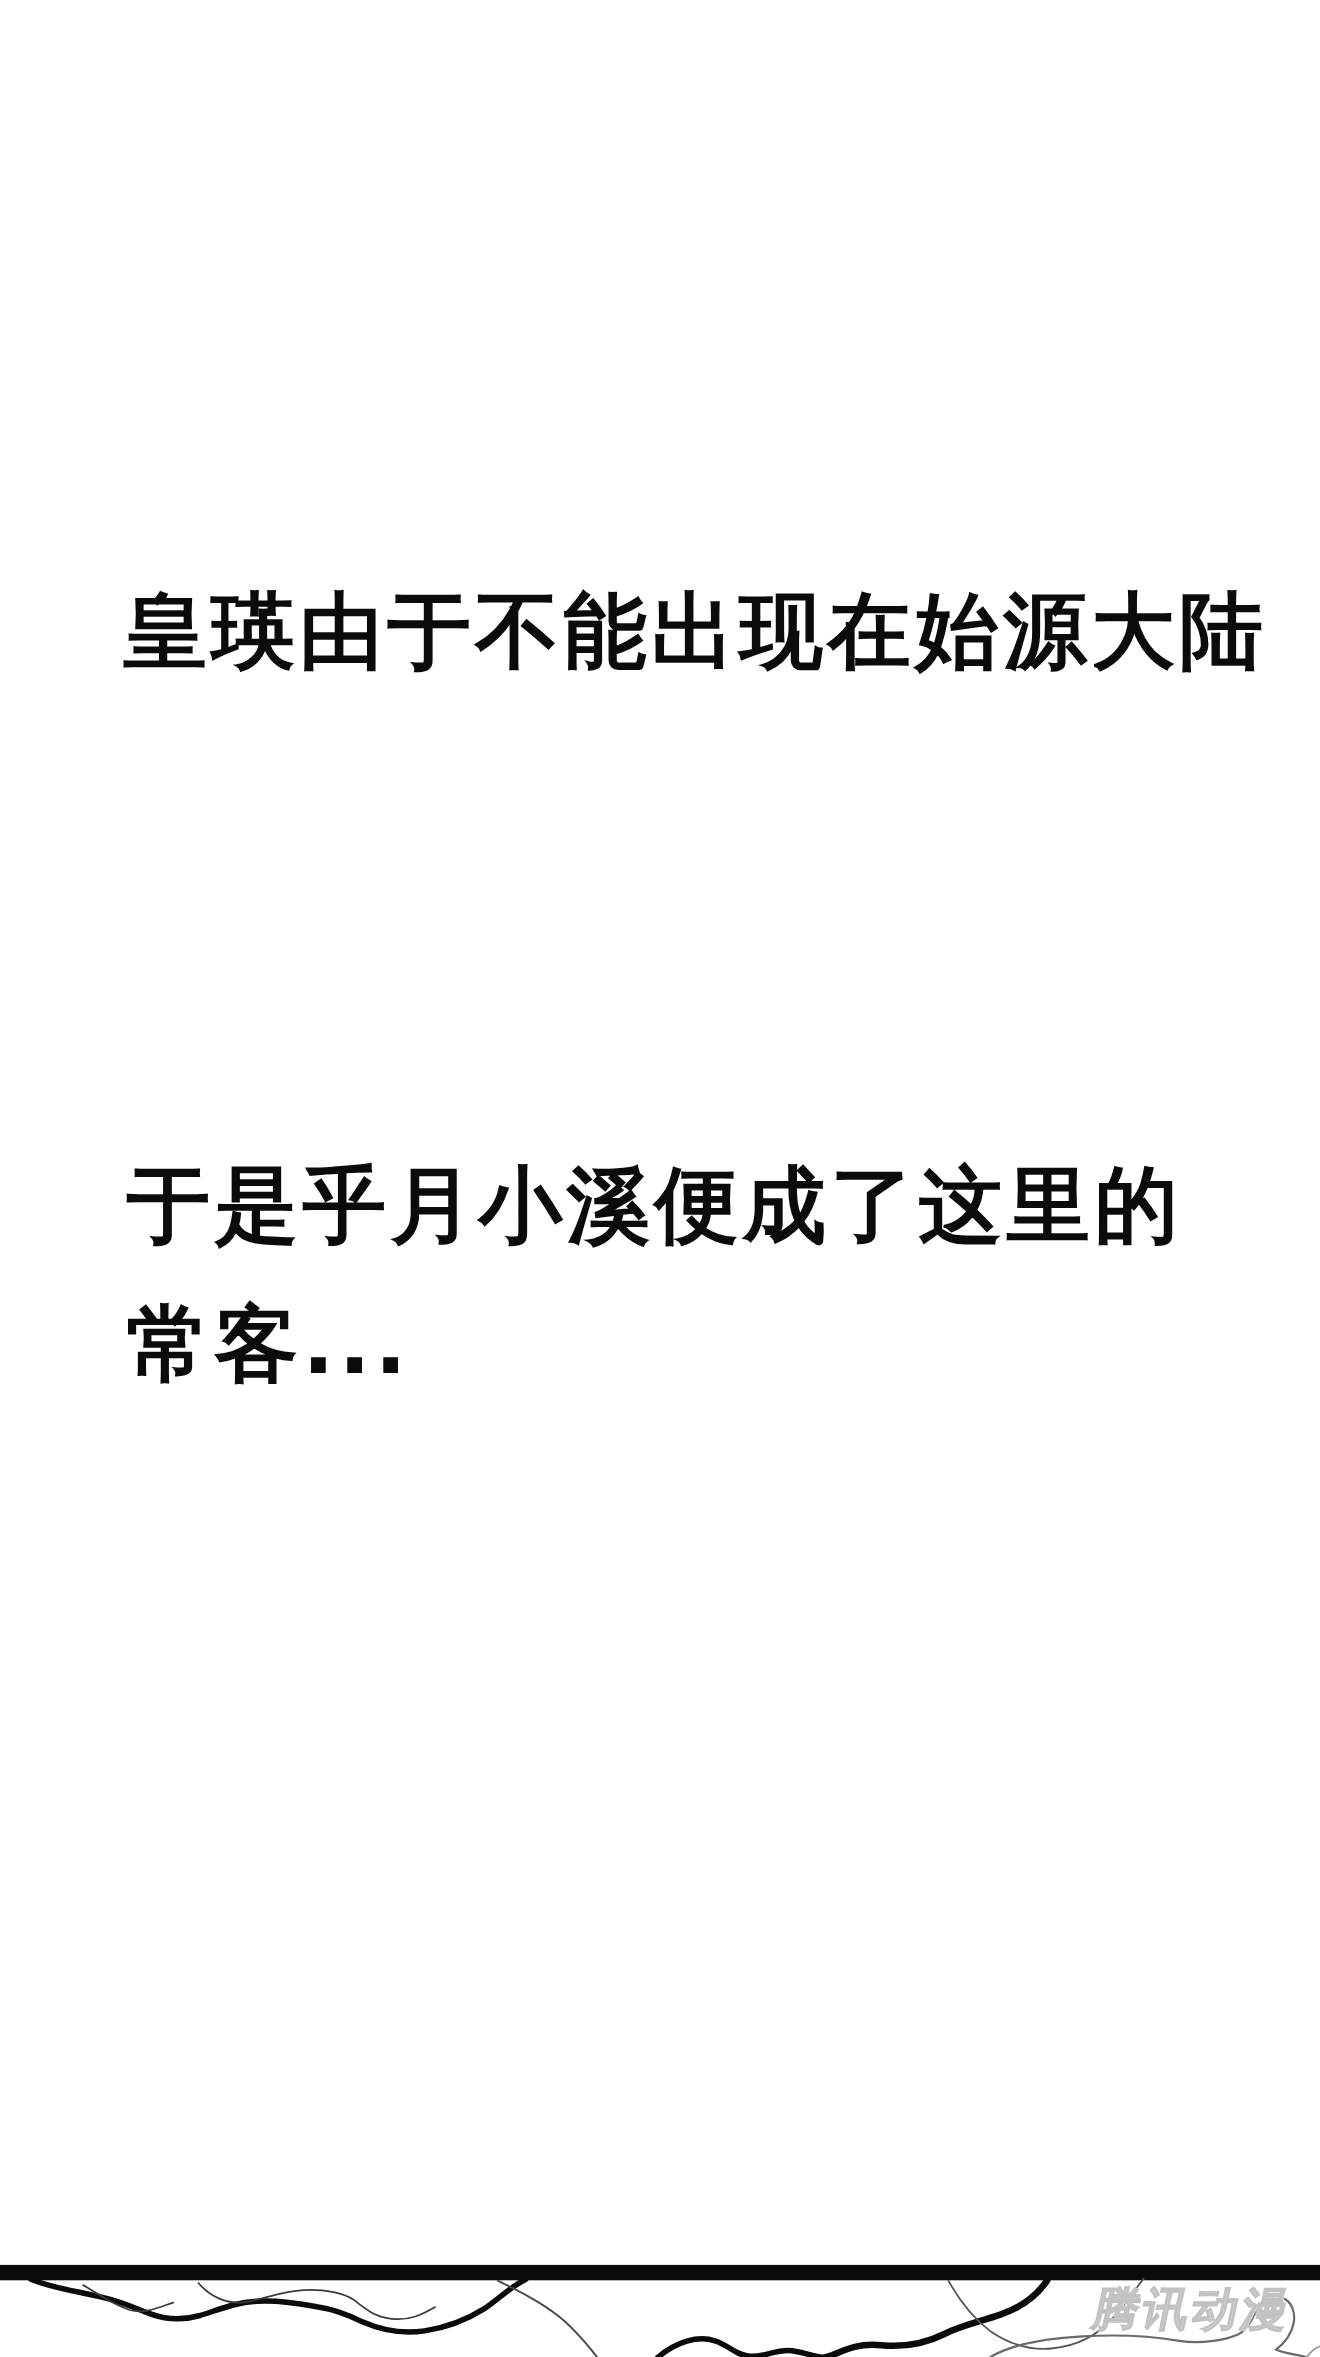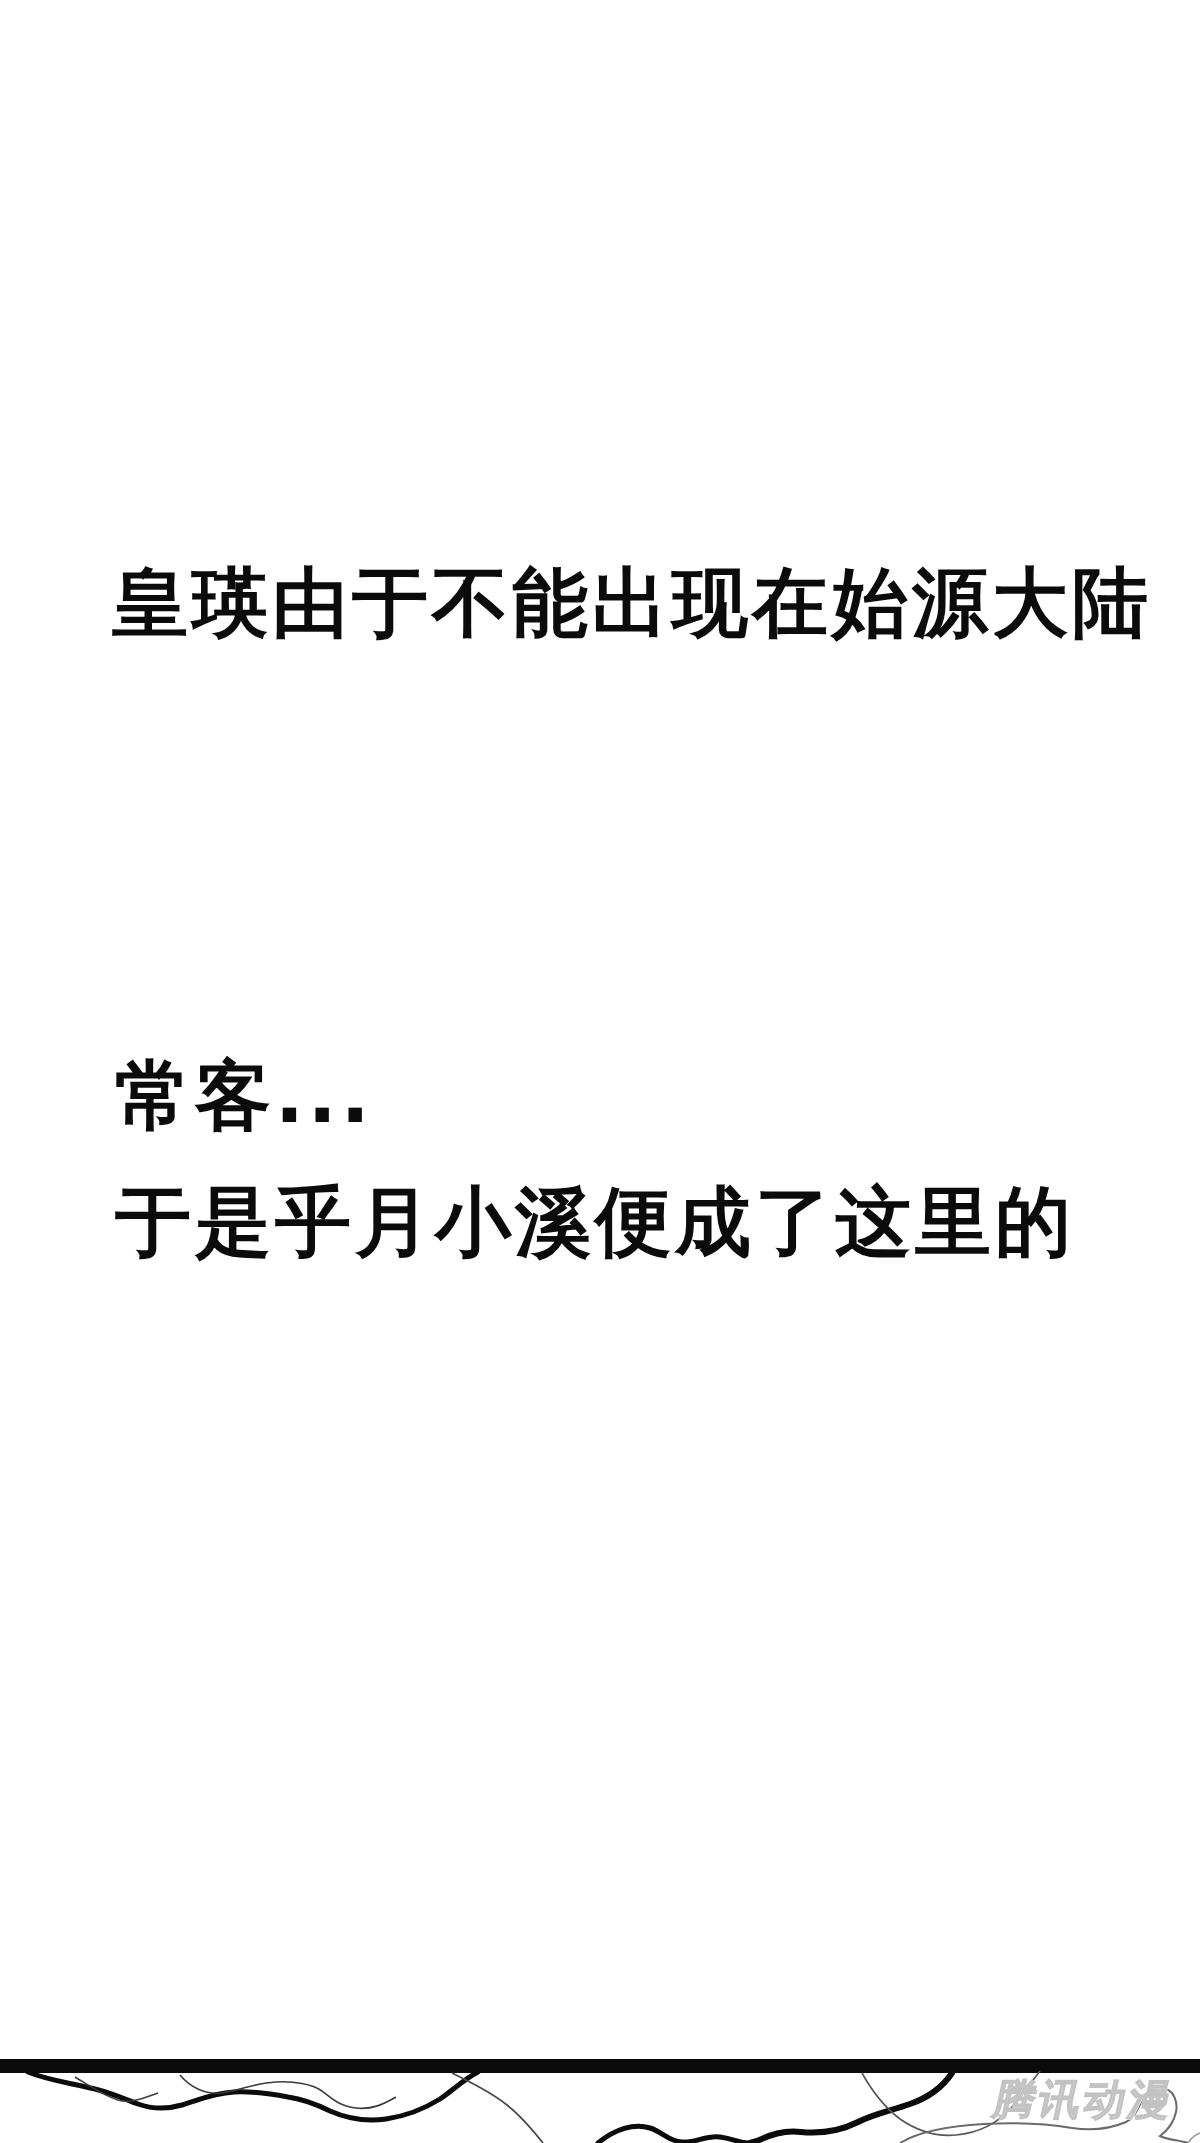--- a/index.html
+++ b/index.html
@@ -19,21 +19,21 @@
     position: absolute;
     color: var(--ink, #0b0b0b);
     font-weight: 700;
     font-size: 76px;
     line-height: 126px;
     letter-spacing: 4px;
     white-space: nowrap;
     
     text-rendering: geometricPrecision;
   }
-  .narration-1 { left: 112px; top: 540px; text-align: center; }
+  .narration-1 { left: 112px; top: 511px; text-align: center; }
   .narration-2 { left: 115px; top: 1033px; }
 
   .panel-border {
     position: absolute;
     left: 0;
     top: 2059px;
     width: 1200px;
     height: 14px;
     background: var(--ink, #0b0b0b);
   }
@@ -62,22 +62,22 @@
 </head>
 <body>
 
 <div class="page">
 
   <div class="narration narration-1">
     <div>皇瑛由于不能出现在始源大陆</div>
   </div>
 
   <div class="narration narration-2">
+    <div>于是乎月小溪便成了这里的</div>
     <div>常客...</div>
-    <div>于是乎月小溪便成了这里的</div>
   </div>
 
   <div class="panel-border"></div>
 
   <svg class="terrain-svg" viewBox="0 0 1200 84" fill="none" xmlns="http://www.w3.org/2000/svg">
 
     <path d="M 28 13 C 50 22, 72 24, 95 30 C 112 34, 124 40, 138 45
              C 152 50, 168 50, 182 46 C 198 41, 214 34, 234 33
              C 254 32, 272 35, 288 38 C 302 40, 316 45, 330 52
              C 346 59, 366 63, 386 60 C 406 57, 424 50, 440 40

